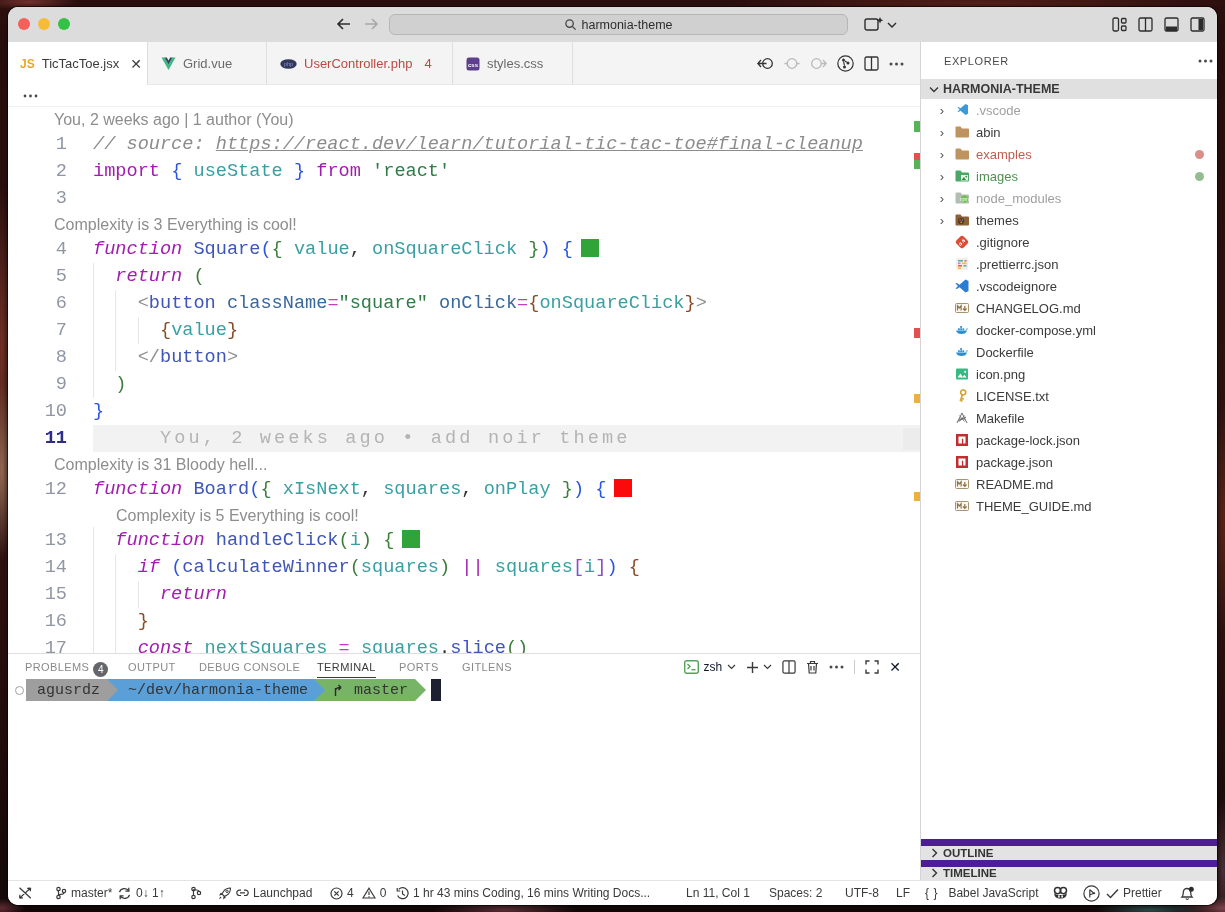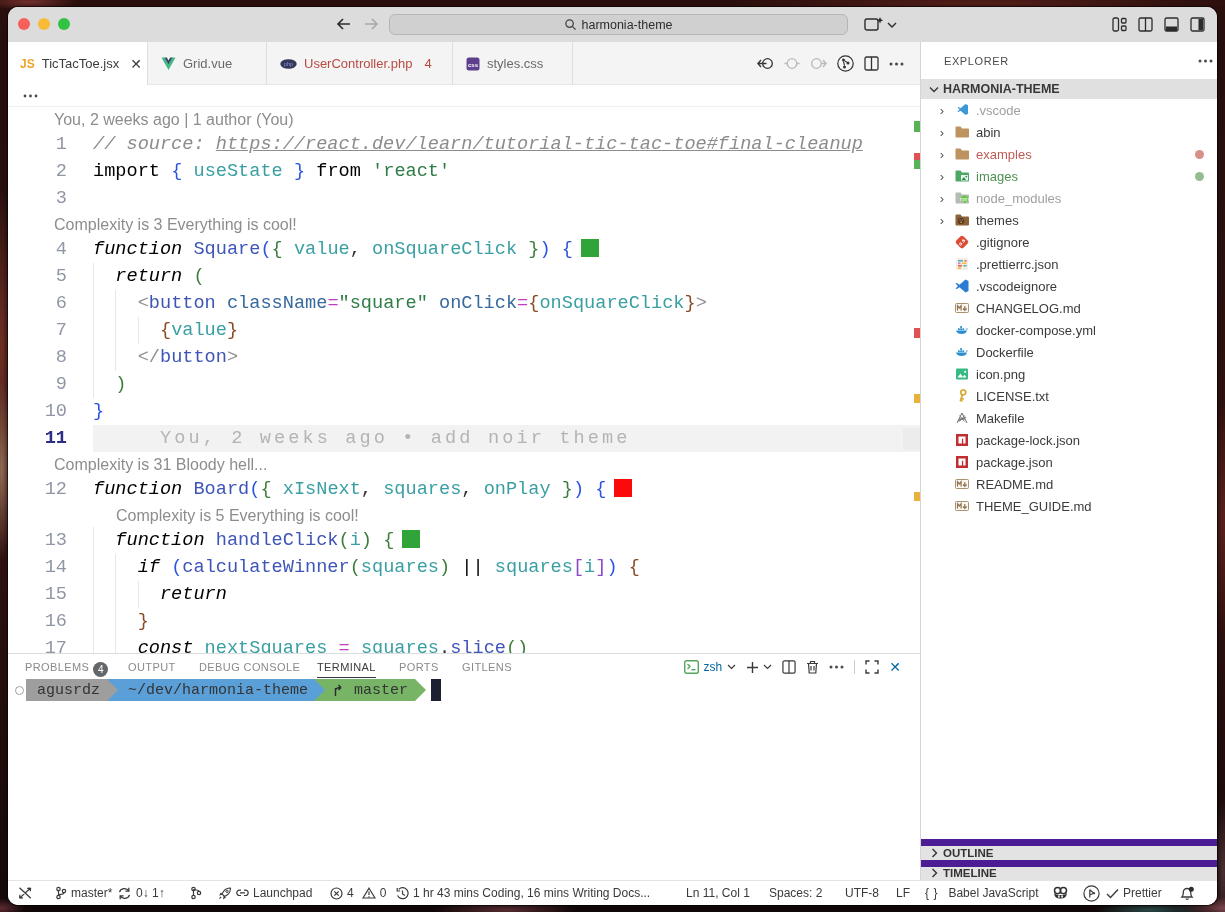--- a/index.html
+++ b/index.html
@@ -55,21 +55,21 @@
 .editor { height:546px; position:relative; overflow:hidden; background:#fff; font-family:"Liberation Mono", monospace; }
 .cl { height:27px; line-height:27px; font-size:18.6px; white-space:pre; position:relative; padding-left:85px; }
 .lens { height:24px; line-height:26px; font-size:16px; color:#8d8d8d; font-family:"Liberation Sans", sans-serif; padding-left:46px; }
 .ln { position:absolute; left:0; top:0; width:59px; text-align:right; color:#9096a5; }
 .cur .ln { color:#2d2d86; font-weight:bold; }
 .cur { background:linear-gradient(to right, #fff 85px, #f2f2f2 85px); }
 .g0,.g1,.g2 { position:absolute; top:0; width:1px; height:27px; background:#e7e7e7; }
 .g0 { left:85px; } .g1 { left:107px; } .g2 { left:130px; }
 .sw { display:inline-block; width:18px; height:18px; margin-left:8px; vertical-align:-3px; }
 
-.kw { color:#000000; font-style:italic; }
+.kw { color:#a21caf; font-style:italic; }
 .tl2 { color:#3a9fa3; }
 .ry { color:#3f55b8; }
 .at { color:#37699f; }
 .st { color:#2e7d46; }
 .bb { color:#2b54e0; }
 .bg2 { color:#3c7d3a; }
 .bw { color:#8a4a26; }
 .vi { color:#8d49c9; }
 .mg { color:#bf3fbf; }
 .gy { color:#8f8f8f; }
@@ -78,21 +78,21 @@
 .ghost { color:#b4b4b4; }
 
 .ovr { position:absolute; right:0; top:0; width:17px; height:546px; }
 .ovm { position:absolute; }
 
 .panel { height:235px; border-top:1px solid #ddd; position:relative; background:#fff; }
 .ptabs { height:26px; position:relative; font-size:11px; color:#8a8a8a; letter-spacing:.4px; }
 .ptab { position:absolute; top:7px; }
 .ptab.active { color:#3a3a3a; border-bottom:1px solid #3a3a3a; padding-bottom:4px; }
 .pbadge { display:inline-block; background:#64666a; color:#fff; font-size:10px; width:15px; height:15px; line-height:15px; border-radius:50%; text-align:center; letter-spacing:0; margin-left:4px; vertical-align:-4px; position:relative; top:-2px;}
-.pright { position:absolute; right:19px; top:0; height:26px; display:flex; align-items:center; gap:10px; color:#0369a1; }
+.pright { position:absolute; right:19px; top:0; height:26px; display:flex; align-items:center; gap:10px; color:#0f172a; }
 .term { position:relative; height:208px; font-family:"Liberation Mono", monospace; font-size:15px; }
 .pl { position:absolute; top:-1px; left:18px; height:22px; display:flex; align-items:center; }
 .seg { height:22px; display:flex; align-items:center; color:#343434; }
 .pcirc { position:absolute; left:7px; top:6px; width:9px; height:9px; border:1.5px solid #a0a0a0; border-radius:50%; }
 
 .sb-head { height:37px; display:flex; align-items:center; padding:0 4px 0 23px; font-size:11px; color:#4b4b4b; letter-spacing:.6px; }
 .sb-proj { height:20px; background:#e0e0e0; display:flex; align-items:center; font-weight:bold; font-size:12.5px; color:#383838; padding-left:5px; gap:4px;}
 .row { height:22px; display:flex; align-items:center; font-size:13px; color:#3b3b3b; position:relative; }
 .row .chev { width:16px; margin-left:13px; text-align:center; color:#555; }
 .row .noch { width:16px; margin-left:13px; }

